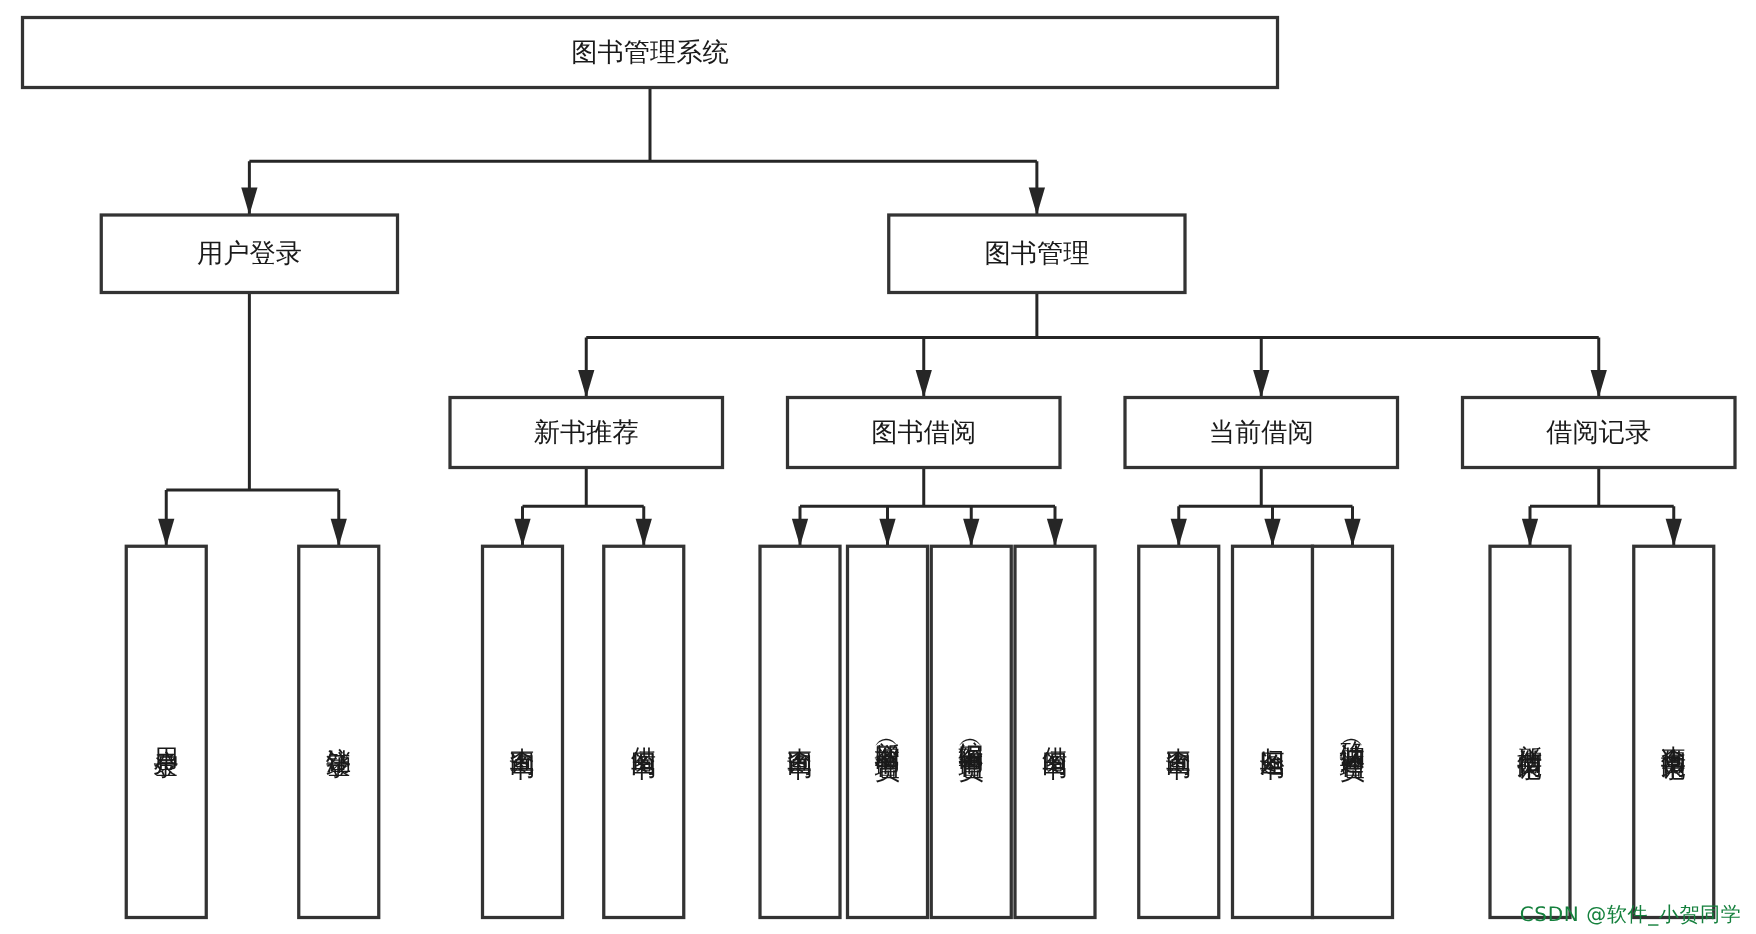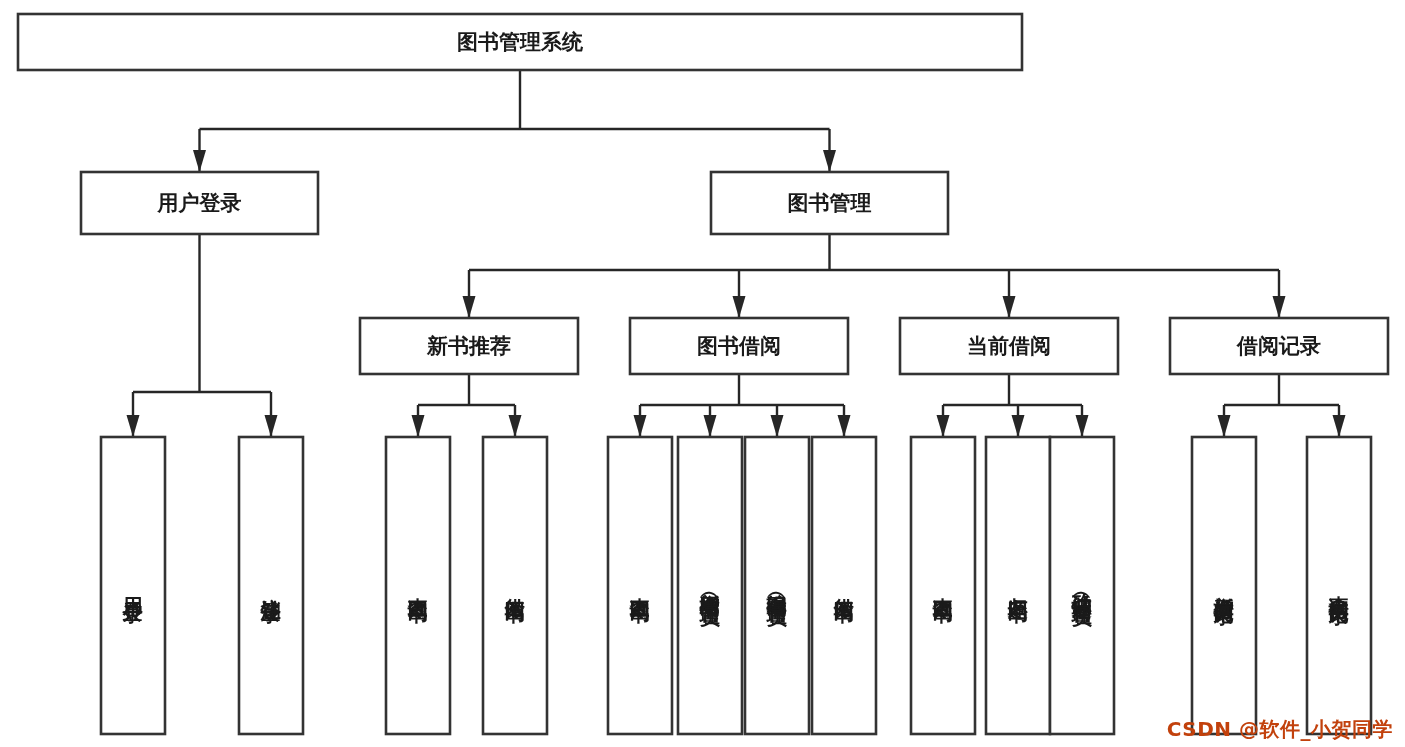--- a/index.html
+++ b/index.html
@@ -11,21 +11,20 @@
     width: 1405px;
     height: 747px;
     font-family: "DejaVu Sans", "Liberation Sans", sans-serif;
     overflow: hidden;
   }
   #diagram-root {
     position: relative;
     width: 1405px;
     height: 747px;
     background: #ffffff;
-    font-weight: bold;
   }
   svg#flow {
     position: absolute;
     left: 0;
     top: 0;
     width: 1405px;
     height: 747px;
     display: block;
   }
   .node-rect {
@@ -63,22 +62,22 @@
     align-items: center;
     justify-content: center;
     white-space: nowrap;
     pointer-events: none;
   }
   .watermark {
     position: absolute;
     right: 12px;
     bottom: 4px;
     font-family: "DejaVu Sans", "Liberation Sans", sans-serif;
-    font-size: 20px;
-    color: #c2410c;
+    font-size: 16px;
+    color: #15803d;
     letter-spacing: 0.5px;
     white-space: nowrap;
   }
 </style>
 </head>
 <body>
 
 <div id="diagram-root">
 
   <svg id="flow" viewBox="0 0 1405 747">

